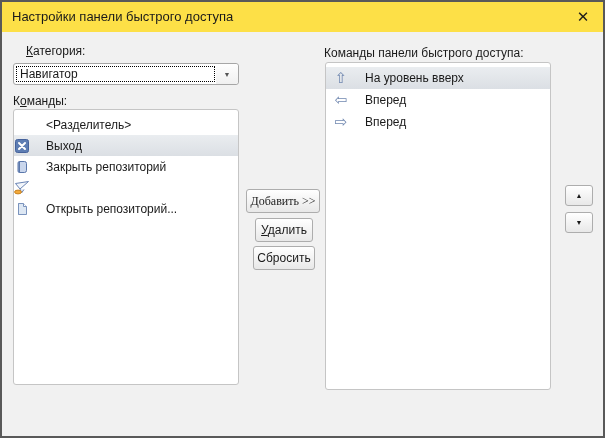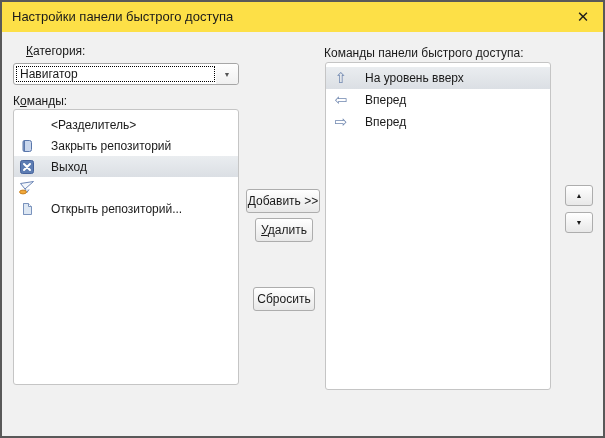--- a/index.html
+++ b/index.html
@@ -25,37 +25,37 @@
   .combo-btn { position:absolute; right:0; top:0; bottom:0; width:22px;
     display:flex; align-items:center; justify-content:center;
     color:#555; font-size:7px; border-radius:0 3px 3px 0;
     background:linear-gradient(#fefefe,#f0f0f0); }
 
   
   .listbox { position:absolute; background:#fff; border:1px solid #c5c5c5;
     border-radius:3px; overflow:hidden; padding-top:4px; }
   .list-left  { left:11px;  top:107px; width:226px; height:276px; }
   .list-right { left:323px; top:60px;  width:226px; height:328px; }
-  .lrow { height:21px; display:flex; align-items:center; padding-left:5px; }
+  .lrow { height:21px; display:flex; align-items:center; }
   .list-right .lrow { height:22px; padding-left:7px; }
   .lrow.selected { background:linear-gradient(#eaedf0,#dbdfe4); }
   .row-icon { width:16px; height:16px; margin-right:16px; flex:0 0 16px;
     display:flex; align-items:center; justify-content:center; }
   .row-label { white-space:nowrap; }
   .arrow-glyph { font-family:"DejaVu Sans", sans-serif; font-size:15px; color:#71central88b0; }
   .arrow-glyph { color:#7188b0; }
 
   
   .btn { position:absolute; border:1px solid #adadad; border-radius:3px;
     background:linear-gradient(#ffffff,#e8e8e8);
     font-family:"Liberation Sans", sans-serif; font-size:12px; color:#1a1a1a;
     text-align:center; padding:0; cursor:default; }
-  .btn-add    { left:244px; top:187px; width:74px; height:24px; }
+  .btn-add    { left:244px; top:187px; width:74px; height:24px;font-family:Liberation Serif, serif; }
   .btn-remove { left:253px; top:216px; width:58px; height:24px; }
-  .btn-reset  { left:251px; top:244px; width:62px; height:24px;margin-top:41px; }
+  .btn-reset  { left:251px; top:244px; width:62px; height:24px; }
   .btn-up     { left:563px; top:183px; width:28px; height:21px; font-size:7px; }
   .btn-down   { left:563px; top:210px; width:28px; height:21px; font-size:7px; }
   .btn-ok     { left:446px; top:402px; width:67px; height:23px; border:2px solid #e7aa52; }
   .btn-cancel { left:520px; top:402px; width:58px; height:23px;margin-top:44px; }
 </style>
 </head>
 <body>
 
 <div class="dialog">
 
@@ -74,37 +74,37 @@
   </div>
 
   <span class="lbl" style="left:11px; top:92px;"><span>К</span><span class="u">о</span><span>манды:</span></span>
 
   <div class="listbox list-left">
 
   <div class="lrow">
         <span class="row-icon"></span>
         <span class="row-label">&lt;Разделитель&gt;</span>
       </div>
+      <div class="lrow selected">
+        <span class="row-icon">
+          <svg width="14" height="14" viewBox="0 0 14 14">
+            <rect x="0.5" y="0.5" width="13" height="13" rx="2" fill="#5d7db3" stroke="#46629b"></rect>
+            <path d="M4 4 L10 10 M10 4 L4 10" stroke="#ffffff" stroke-width="2" stroke-linecap="round"></path>
+          </svg>
+        </span>
+        <span class="row-label">Выход</span>
+      </div>
       <div class="lrow">
         <span class="row-icon">
           <svg width="14" height="14" viewBox="0 0 14 14">
             <path d="M4.5 1.5 h5 a2 2 0 0 1 2 2 v7 a2 2 0 0 1 -2 2 h-5 z" fill="#c9d6ec" stroke="#5a77ab"></path>
             <path d="M4.5 1.5 a1.5 1.5 0 0 0 -1.5 1.5 v8 a1.5 1.5 0 0 0 1.5 1.5 z" fill="#8aa2c8" stroke="#5a77ab"></path>
           </svg>
         </span>
         <span class="row-label">Закрыть репозиторий</span>
-      </div>
-      <div class="lrow selected">
-        <span class="row-icon">
-          <svg width="14" height="14" viewBox="0 0 14 14">
-            <rect x="0.5" y="0.5" width="13" height="13" rx="2" fill="#5d7db3" stroke="#46629b"></rect>
-            <path d="M4 4 L10 10 M10 4 L4 10" stroke="#ffffff" stroke-width="2" stroke-linecap="round"></path>
-          </svg>
-        </span>
-        <span class="row-label">Выход</span>
       </div>
       <div class="lrow">
         <span class="row-icon">
           <svg width="16" height="15" viewBox="0 0 16 15">
             <path d="M1.5 3.5 L14.5 1.5 L6 9 Z" fill="#f2f6fb" stroke="#6b85b5"></path>
             <path d="M6 9 L7.5 13 L10 9.5" fill="#dce6f4" stroke="#6b85b5"></path>
             <ellipse cx="4" cy="12" rx="3.4" ry="1.9" fill="#f2a93b" stroke="#c9821f"></ellipse>
           </svg>
         </span>
       </div>

